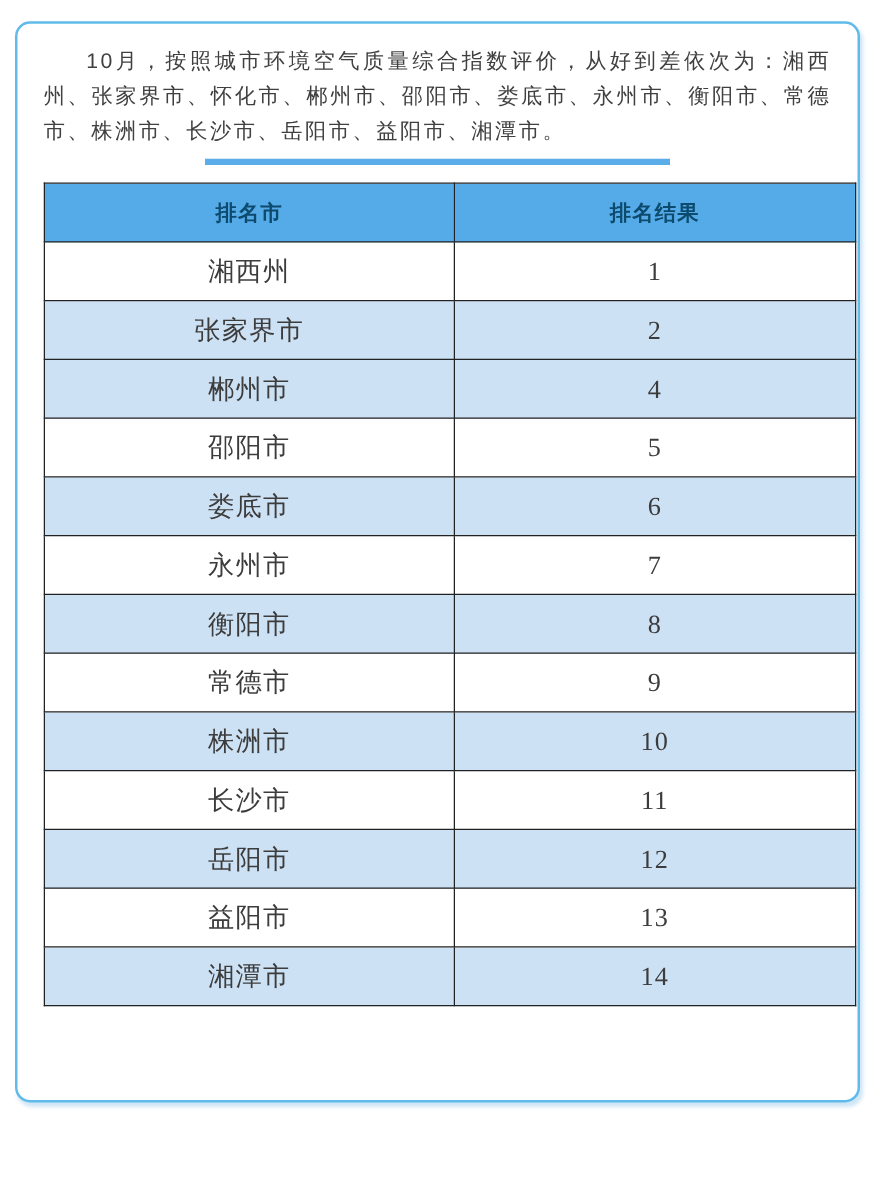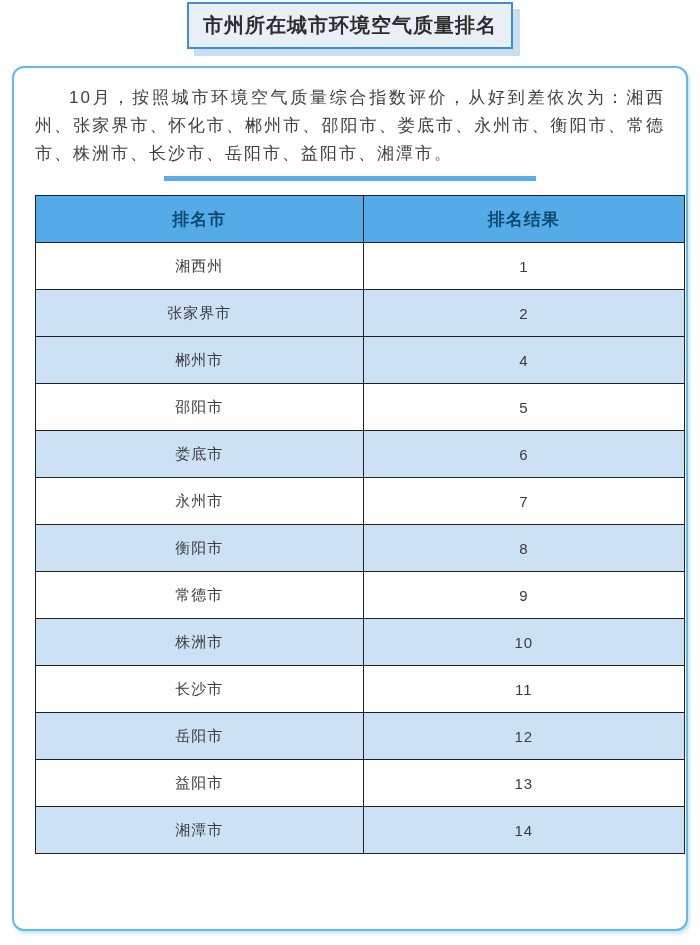--- a/index.html
+++ b/index.html
@@ -88,39 +88,37 @@
     vertical-align: middle;
   }
   table.ranking th {
     background: var(--header-bg, #55abe8);
     color: #0c4a6e;
     font-size: 17px;
     font-weight: bold;
     letter-spacing: 1px;
   }
   table.ranking td {
-    font-size: 15px;
+    font-size: 21px;
     color: #3c3c3c;
     letter-spacing: 1px;
     background: #ffffff;
+    font-family: Liberation Serif, serif;
   }
   table.ranking tr.alt td {
     background: var(--row-alt-bg, #cde1f5);
   }
   .col-city  { width: 50.5%; }
   .col-rank  { width: 49.5%; }
 </style>
 </head>
 <body>
 
 <div class="page">
 
-  <div class="badge-wrap">
-    <div class="badge">市州所在城市环境空气质量排名</div>
-  </div>
 
   <div class="card">
 
     <p class="intro">10月，按照城市环境空气质量综合指数评价，从好到差依次为：湘西州、张家界市、怀化市、郴州市、邵阳市、娄底市、永州市、衡阳市、常德市、株洲市、长沙市、岳阳市、益阳市、湘潭市。</p>
 
     <div class="subtitle-underline"></div>
 
     <table class="ranking">
       <colgroup>
         <col class="col-city">

